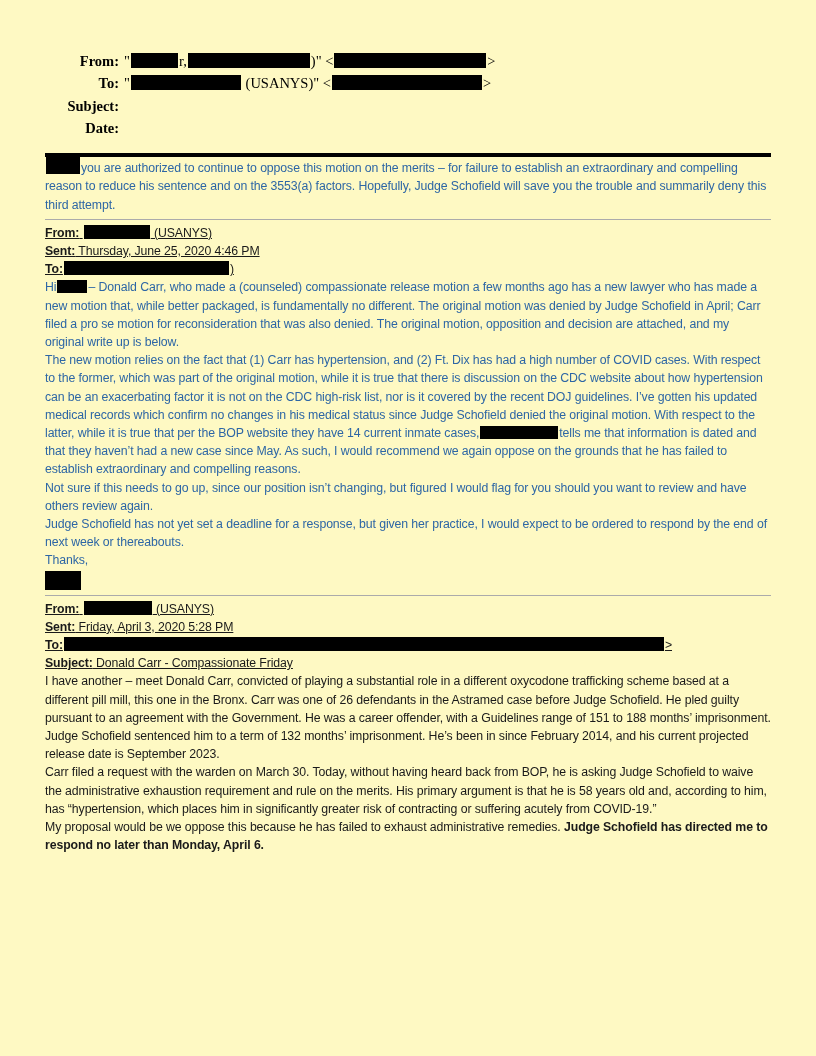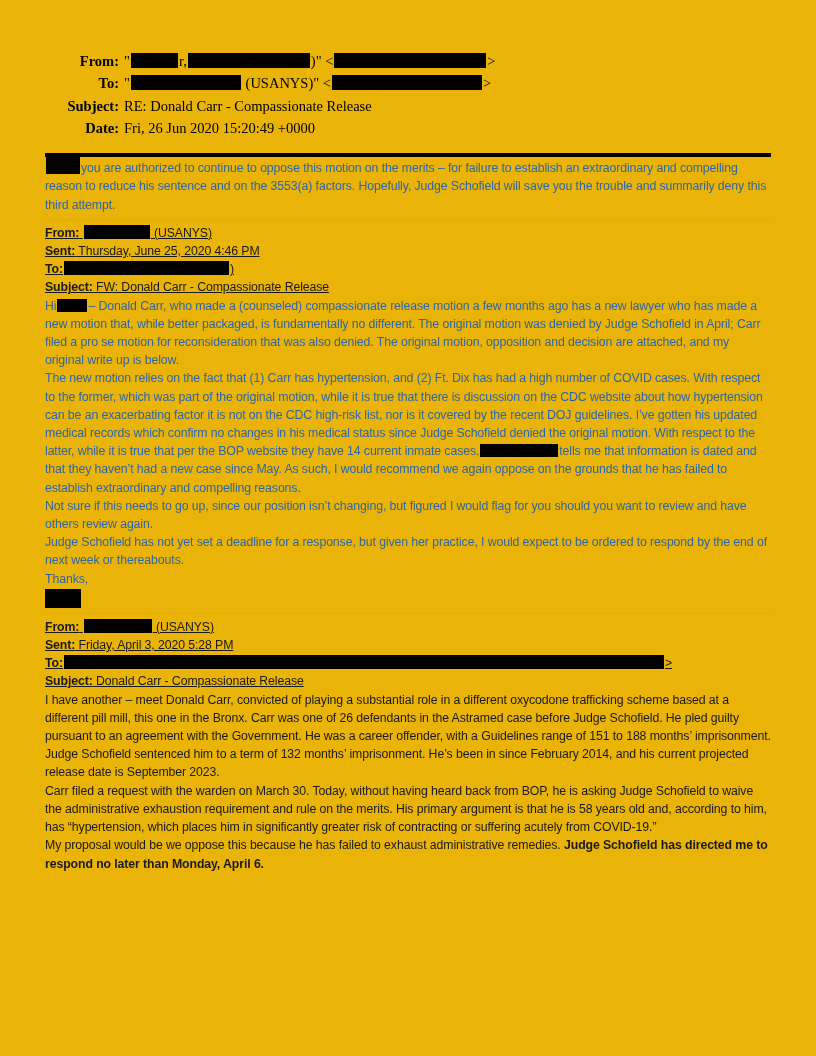--- a/index.html
+++ b/index.html
@@ -1,18 +1,18 @@
 <!DOCTYPE html>
 <html><head>
 <meta charset="utf-8">
 <style>
   html,body { margin:0; padding:0; background:#ffffff; }
   .page {
     position:relative; width:816px; height:1056px; margin:0 auto;
-    background:#eab308; box-sizing:border-box; padding:50px 45px 0 45px;
+    background:#fef9c3; box-sizing:border-box; padding:50px 45px 0 45px;
     overflow:hidden;
   }
   
   .hdr-table { font-family:"Liberation Serif","DejaVu Serif",serif; font-size:14.5px; line-height:22.3px; color:#000; }
   .hdr-row { display:flex; }
   .hdr-label { flex:0 0 74px; text-align:right; font-weight:bold; white-space:nowrap; }
   .hdr-value { padding-left:5px; white-space:nowrap; }
   hr.thick { border:none; border-top:4px solid #000; margin:14px 0 0 0; }
   hr.thin  { border:none; border-top:1px solid #ababab; margin:5px 0 4px 0; }
   
@@ -37,58 +37,55 @@
       <div class="hdr-row">
         <span class="hdr-label">From:</span>
         <span class="hdr-value">"<span class="redact" style="width: 47px; height: 15px;"></span>r,<span class="redact" style="width: 122px; height: 15px;"></span>)" &lt;<span class="redact" style="width: 152px; height: 15px;"></span>&gt;</span>
       </div>
       <div class="hdr-row">
         <span class="hdr-label">To:</span>
         <span class="hdr-value">"<span class="redact" style="width: 110px; height: 15px;"></span> (USANYS)" &lt;<span class="redact" style="width: 150px; height: 15px;"></span>&gt;</span>
       </div>
       <div class="hdr-row">
         <span class="hdr-label">Subject:</span>
-        <span class="hdr-value">RE: Donald Carr - Compassionate Release</span>
       </div>
       <div class="hdr-row">
         <span class="hdr-label">Date:</span>
-        <span class="hdr-value">Fri, 26 Jun 2020 15:20:49 +0000</span>
       </div>
     </div>
 
   <hr class="thick">
 
   <div class="sans blue intro para"><span class="redact" style="width: 34px; height: 17px;"></span>you are authorized to continue to oppose this motion on the merits – for failure to establish an extraordinary and compelling reason to reduce his sentence and on the 3553(a) factors. Hopefully, Judge Schofield will save you the trouble and summarily deny this third attempt.</div>
 
   <hr class="thin">
 
   <div class="sans mail-hdr">
       <div><span class="row-label">From:</span><span> <span class="redact" style="width: 66px; height: 14px;"></span> (USANYS)</span></div>
       <div><span class="row-label">Sent:</span><span> Thursday, June 25, 2020 4:46 PM</span></div>
       <div><span class="row-label">To:</span><span><span class="redact" style="width: 165px; height: 14px;"></span>)</span></div>
-      <div><span class="row-label">Subject:</span><span> FW: Donald Carr - Compassionate Release</span></div>
     </div>
 
   <div class="sans blue">
       <div class="para">Hi<span class="redact" style="width: 30px; height: 13px;"></span>– Donald Carr, who made a (counseled) compassionate release motion a few months ago has a new lawyer who has made a new motion that, while better packaged, is fundamentally no different. The original motion was denied by Judge Schofield in April; Carr filed a pro se motion for reconsideration that was also denied. The original motion, opposition and decision are attached, and my original write up is below.</div>
       <div class="para">The new motion relies on the fact that (1) Carr has hypertension, and (2) Ft. Dix has had a high number of COVID cases. With respect to the former, which was part of the original motion, while it is true that there is discussion on the CDC website about how hypertension can be an exacerbating factor it is <span class="u">not</span> on the CDC high-risk list, nor is it covered by the recent DOJ guidelines. I’ve gotten his updated medical records which confirm no changes in his medical status since Judge Schofield denied the original motion. With respect to the latter, while it is true that per the BOP website they have 14 current inmate cases,<span class="redact" style="width: 78px; height: 13px;"></span>tells me that information is dated and that they haven’t had a new case since May. As such, I would recommend we again oppose on the grounds that he has failed to establish extraordinary and compelling reasons.</div>
       <div class="para">Not sure if this needs to go up, since our position isn’t changing, but figured I would flag for you should you want to review and have others review again.</div>
       <div class="para">Judge Schofield has not yet set a deadline for a response, but given her practice, I would expect to be ordered to respond by the end of next week or thereabouts.</div>
       <div class="para">Thanks,</div>
     </div>
 
   <span class="redact block" style="width: 36px; height: 19px;"></span>
 
   <hr class="thin">
 
   <div class="sans mail-hdr">
       <div><span class="row-label">From:</span><span> <span class="redact" style="width: 68px; height: 14px;"></span> (USANYS)</span></div>
       <div><span class="row-label">Sent:</span><span> Friday, April 3, 2020 5:28 PM</span></div>
       <div><span class="row-label">To:</span><span><span class="redact" style="width: 600px; height: 14px;"></span>&gt;</span></div>
-      <div><span class="row-label">Subject:</span><span> Donald Carr - Compassionate Release</span></div>
+      <div><span class="row-label">Subject:</span><span> Donald Carr - Compassionate Friday</span></div>
     </div>
 
   <div class="sans black">
       <div class="para">I have another – meet Donald Carr, convicted of playing a substantial role in a different oxycodone trafficking scheme based at a different pill mill, this one in the Bronx. Carr was one of 26 defendants in the Astramed case before Judge Schofield. He pled guilty pursuant to an agreement with the Government. He was a career offender, with a Guidelines range of 151 to 188 months’ imprisonment. Judge Schofield sentenced him to a term of 132 months’ imprisonment. He’s been in since February 2014, and his current projected release date is September 2023.</div>
       <div class="para">Carr filed a request with the warden on March 30. Today, without having heard back from BOP, he is asking Judge Schofield to waive the administrative exhaustion requirement and rule on the merits. His primary argument is that he is 58 years old and, according to him, has “hypertension, which places him in significantly greater risk of contracting or suffering acutely from COVID-19.”</div>
       <div class="para">My proposal would be we oppose this because he has failed to exhaust administrative remedies. <span class="b">Judge Schofield has directed me to respond no later than Monday, April 6.</span></div>
     </div>
 
 </div>
 

